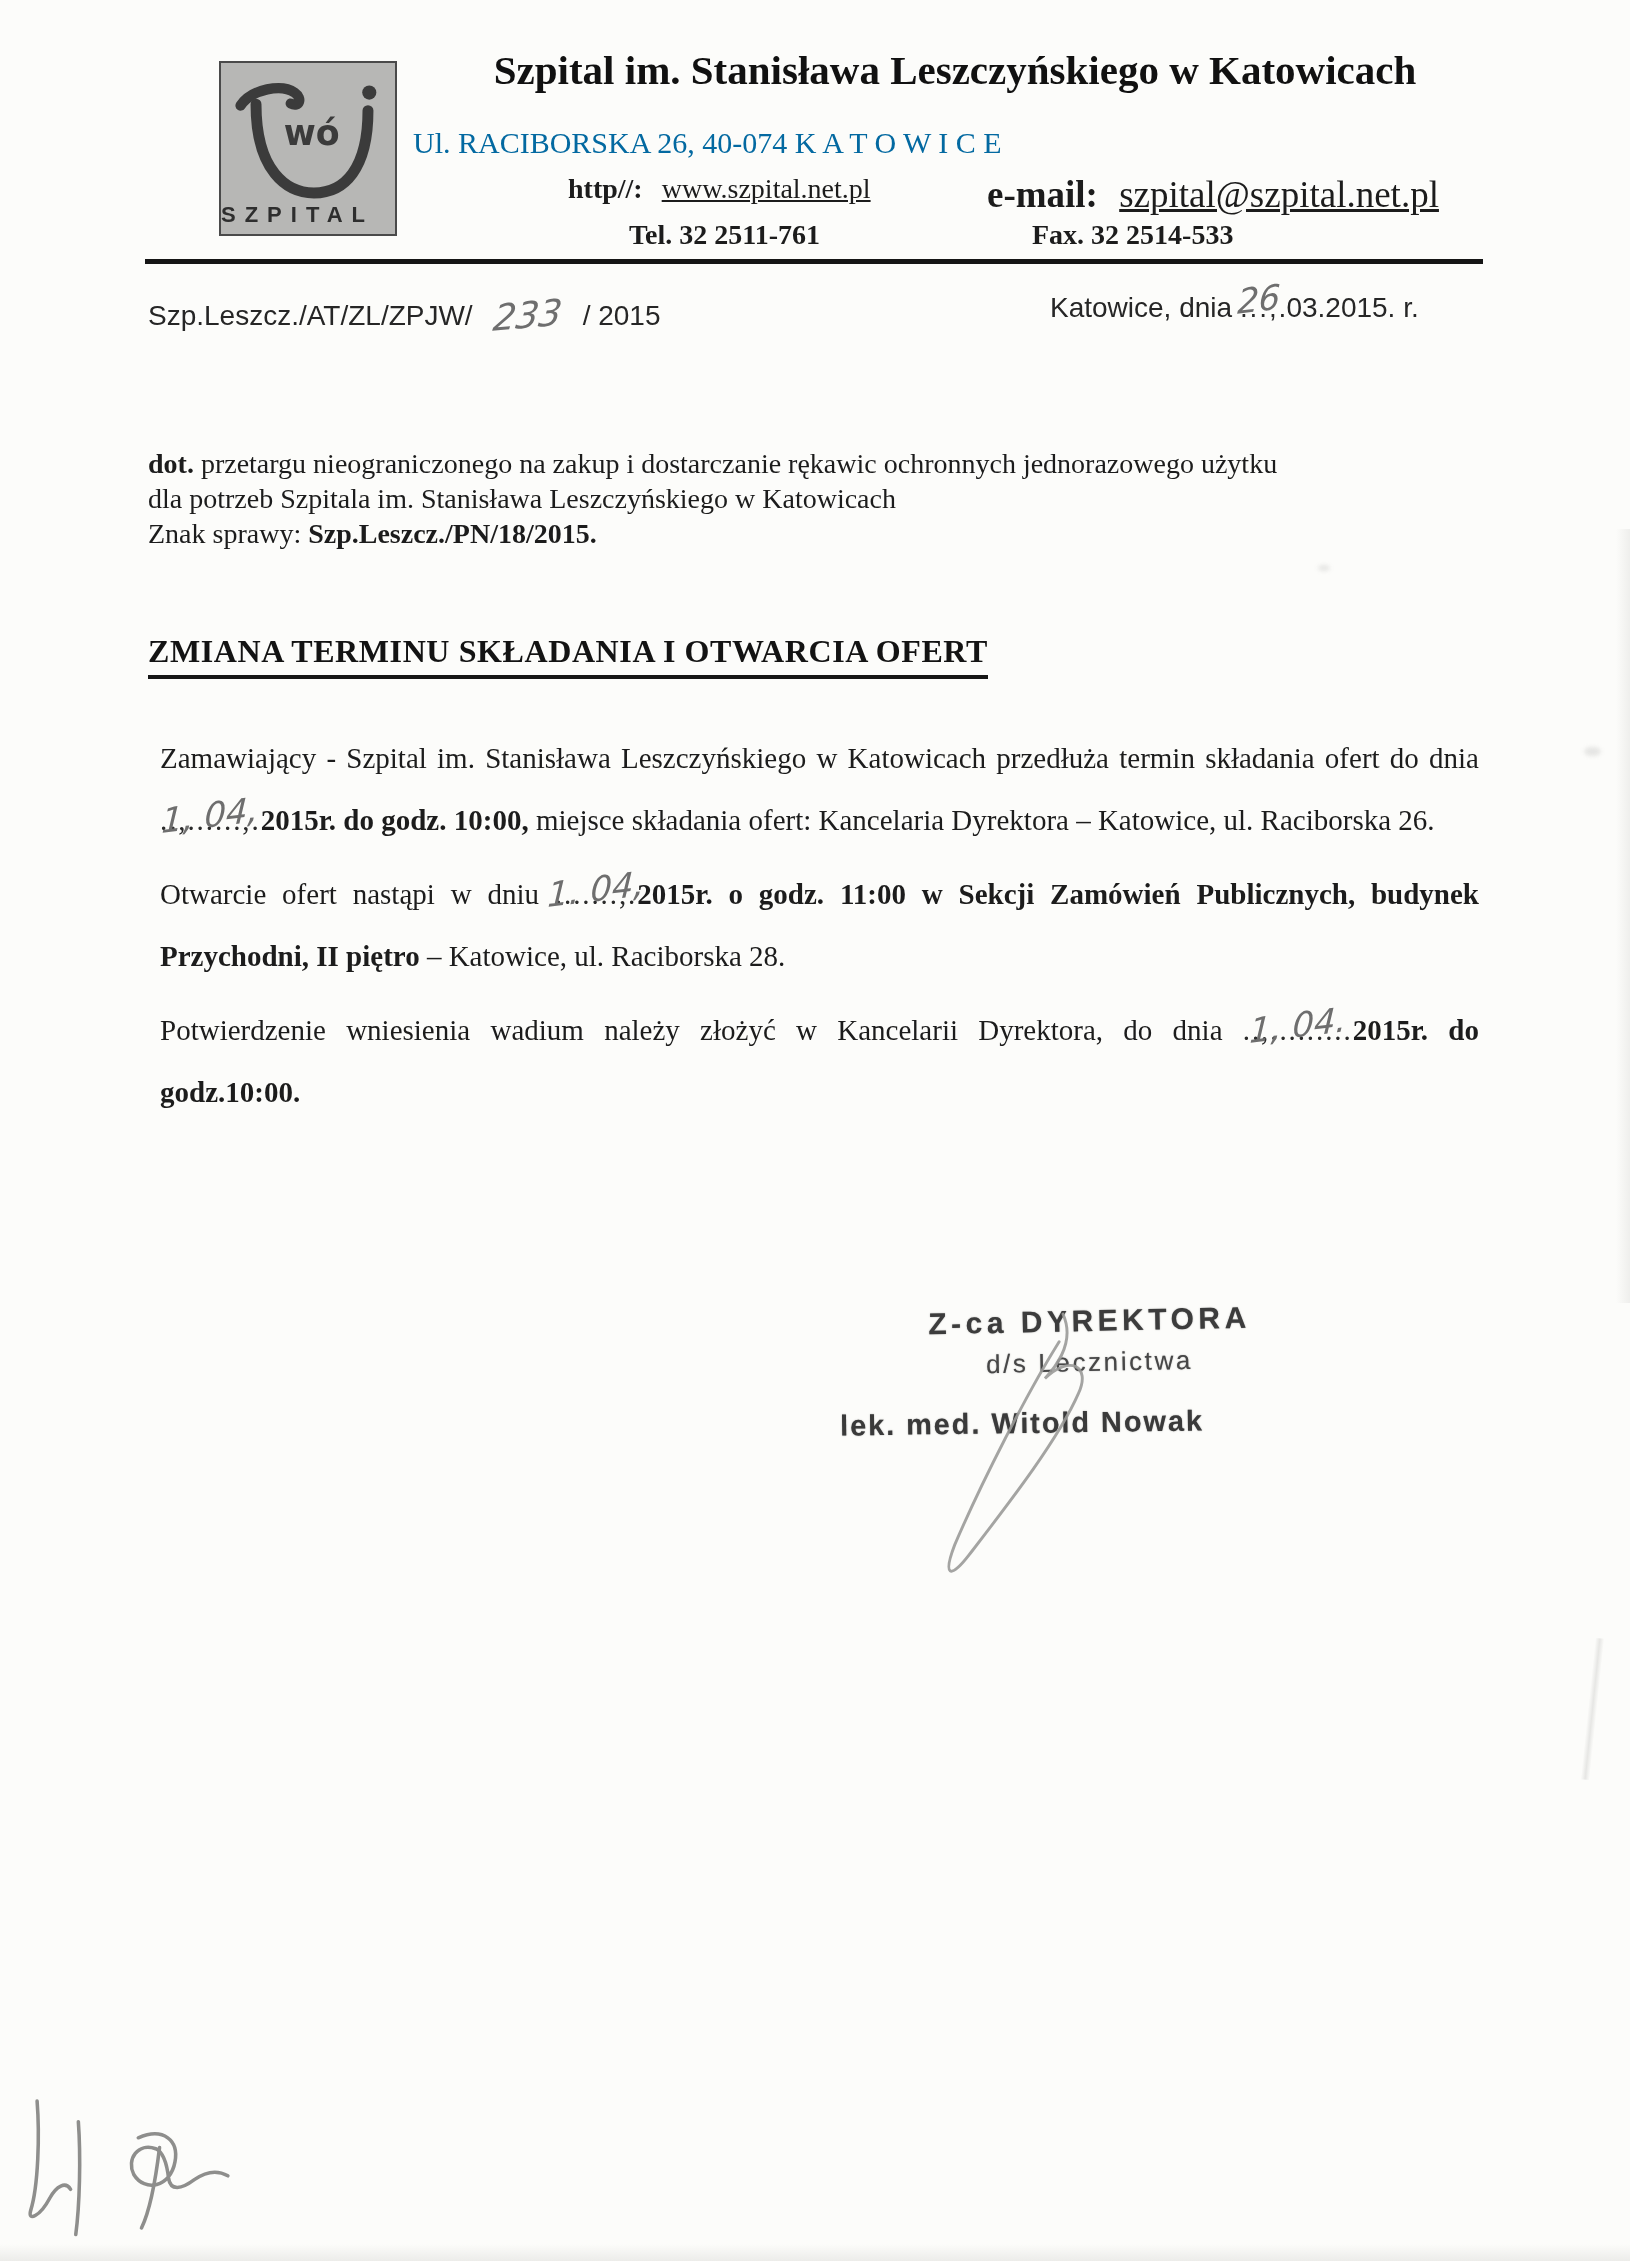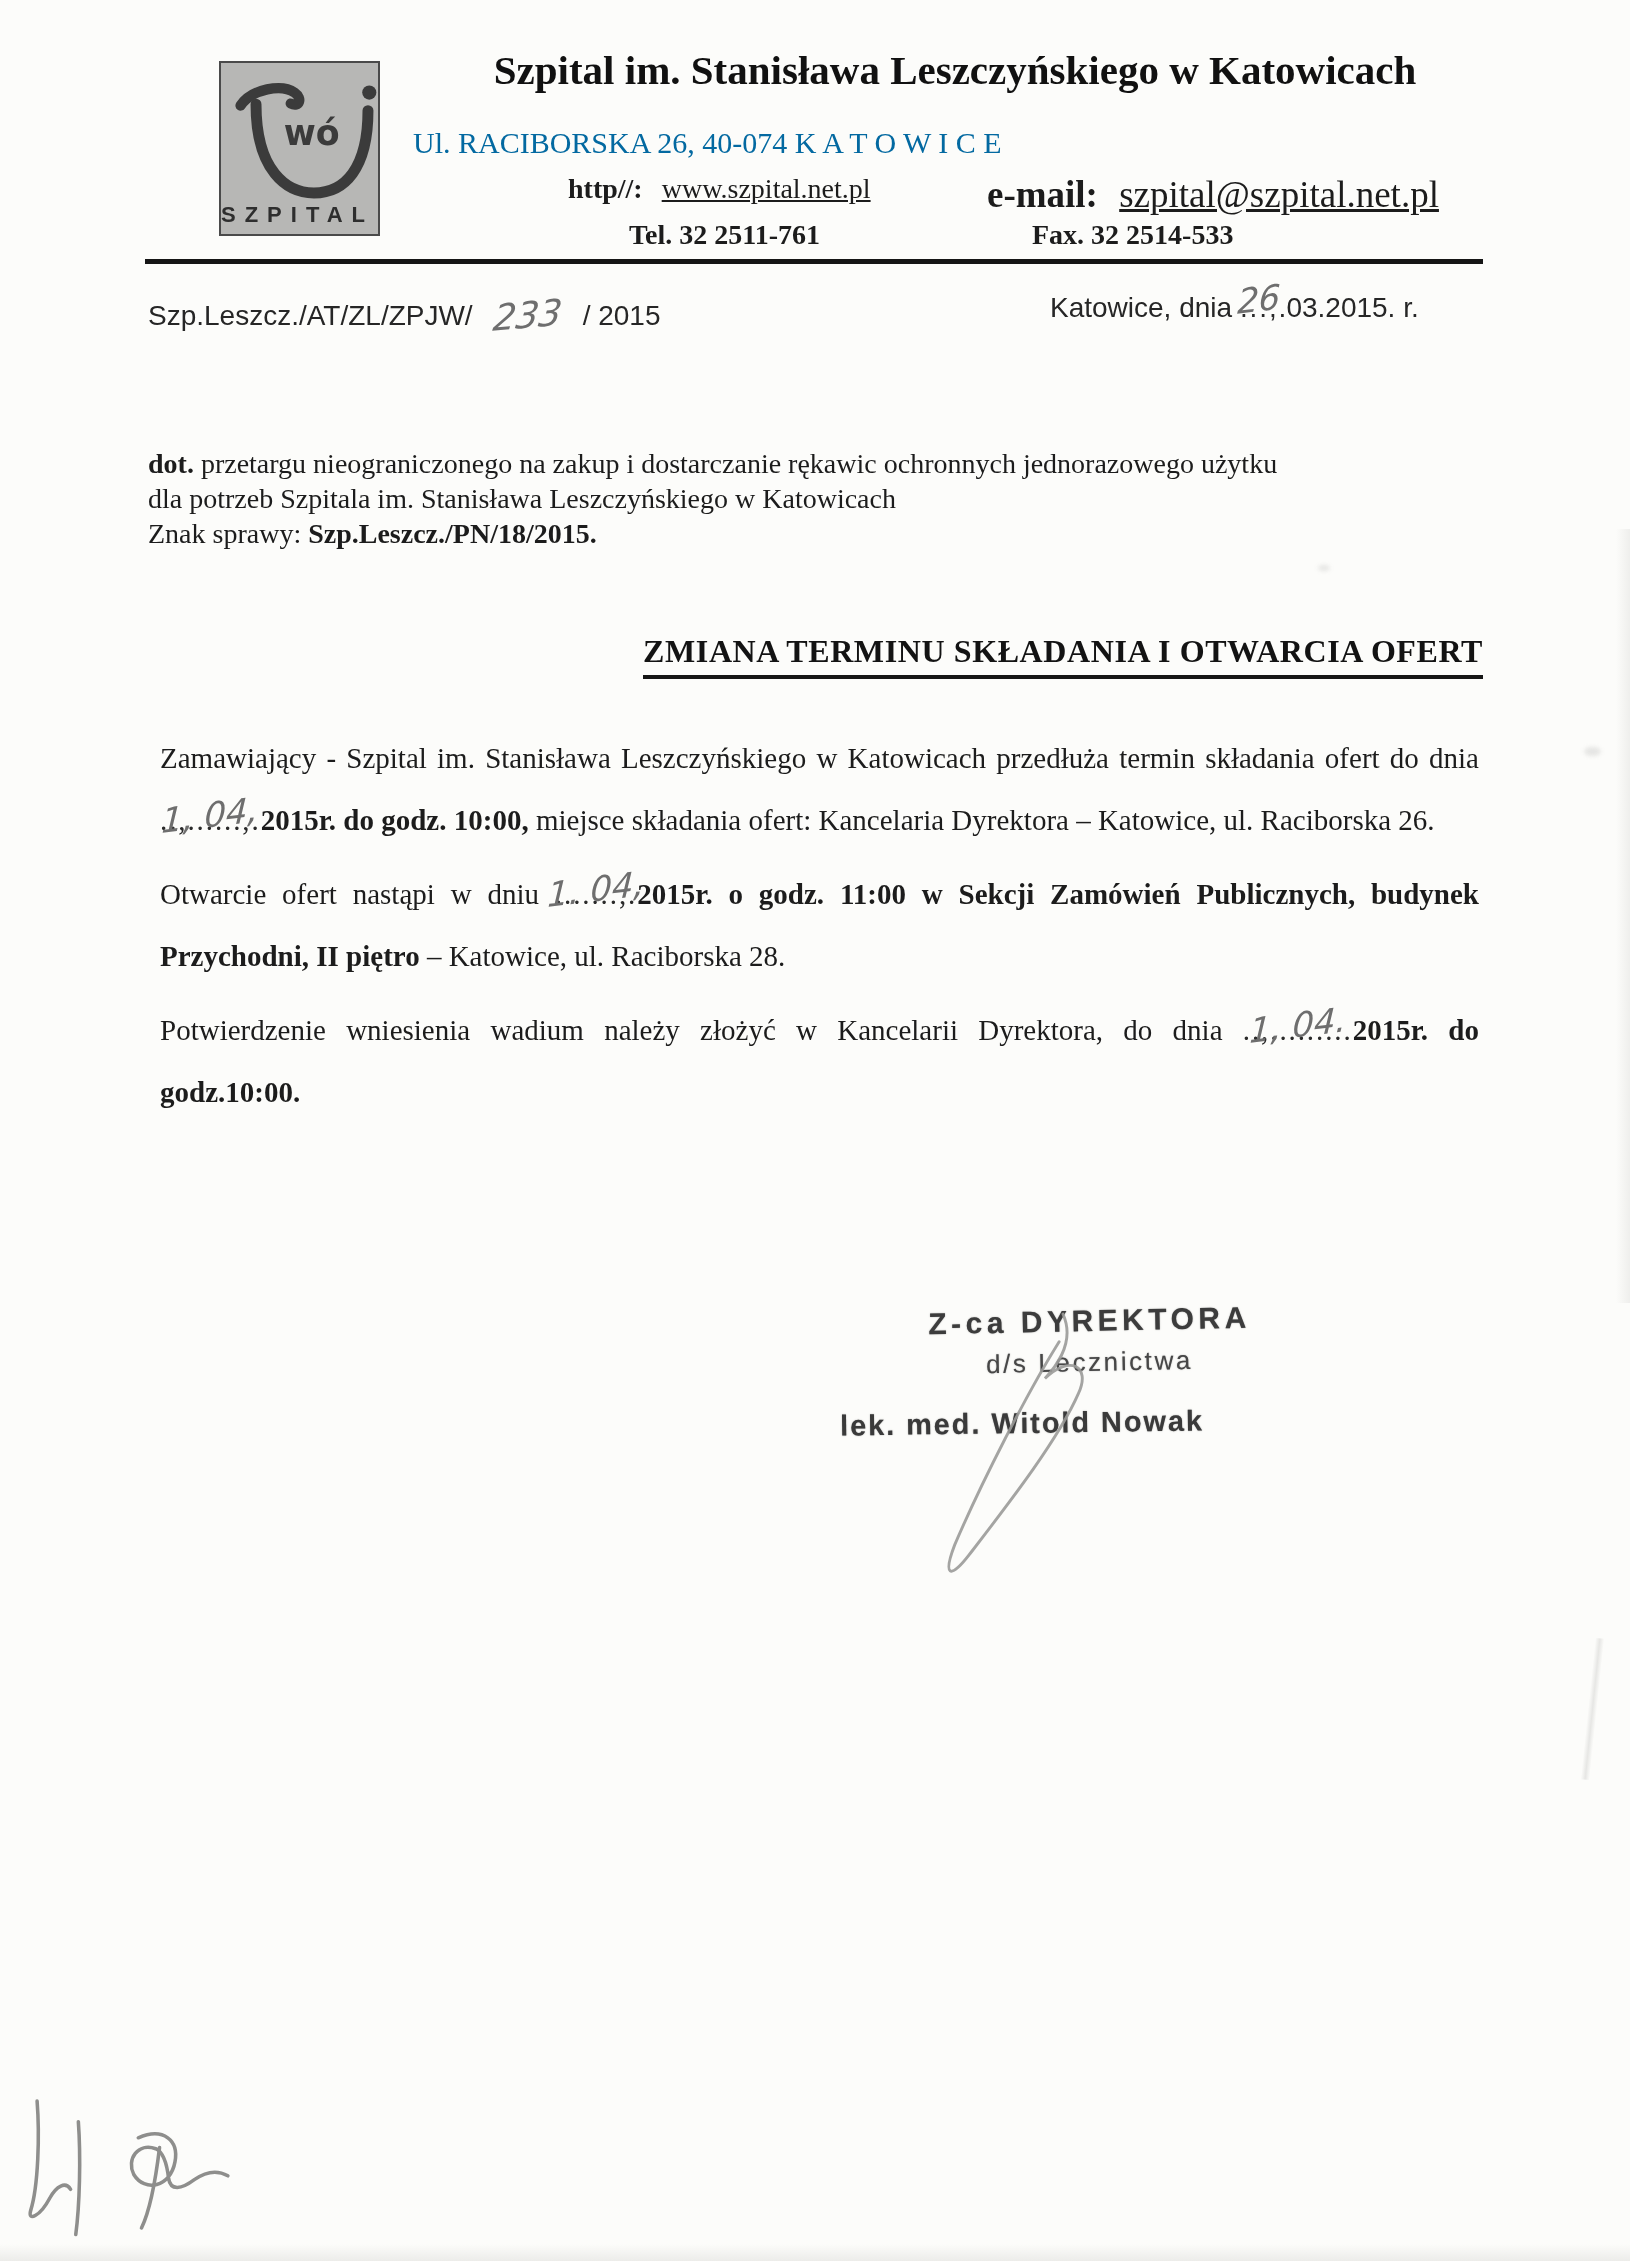--- a/index.html
+++ b/index.html
@@ -3,21 +3,21 @@
 <meta charset="utf-8">
 <style>
   html,body{margin:0;padding:0;background:#e8e8e6;}
   .page{
     position:relative; width:1630px; height:2261px;
     background:#fcfcfa; overflow:hidden;
     font-family:"Liberation Serif", serif; color:#1c1c1c;
   }
   
   .logo{
-    position:absolute; left:219px; top:61px; width:161px; height:175px;
+    position:absolute; left:219px; top:61px; width:178px; height:175px;
     background:#b7b7b5; border:2.6px solid #4a4a4a; box-sizing:border-box;
   }
   .logo svg{position:absolute; left:0; top:0;}
   .logo-label{
     position:absolute; left:0; right:0; bottom:6.4px; text-align:left;
     font-family:"Liberation Sans", sans-serif; font-weight:bold;
     font-size:22px; letter-spacing:9px; color:#2e2e2e;
   }
   .h-title{
     position:absolute; left:413px; top:46px; width:1084px; text-align:center;
@@ -46,21 +46,21 @@
   .slot .hand{
     position:absolute; left:50%; bottom:5.2px;
     transform:translateX(-50%) rotate(-7deg) skewX(-10deg);
     font-size:34px; white-space:nowrap;
   }
   .ref-hand{display:inline-block; width:110px; text-align:center;
     font-size:36px; transform:rotate(-5deg) skewX(-12deg) translateY(2.6px);}
   
   .subject{position:absolute; left:148px; top:446px; width:1348px; font-size:28px; line-height:35px;}
   
-  .heading-wrap{position:absolute; left:148px; top:633px; width:1335px; text-align:right;}
+  .heading-wrap{position:absolute; left:148px; top:633px; width:1335px; text-align:left;}
   .heading{
     display:inline-block; font-size:32px; font-weight:bold; letter-spacing:0.6px;
     border-bottom:4.5px solid #161616; padding-bottom:5.2px; color:#131313;
   }
   
   .bodytext{
     position:absolute; left:148px; top:715px; width:1343px;
     font-size:29px; line-height:62px; text-align:justify;
   }
   .bodytext p{margin:12px; padding:0;}

